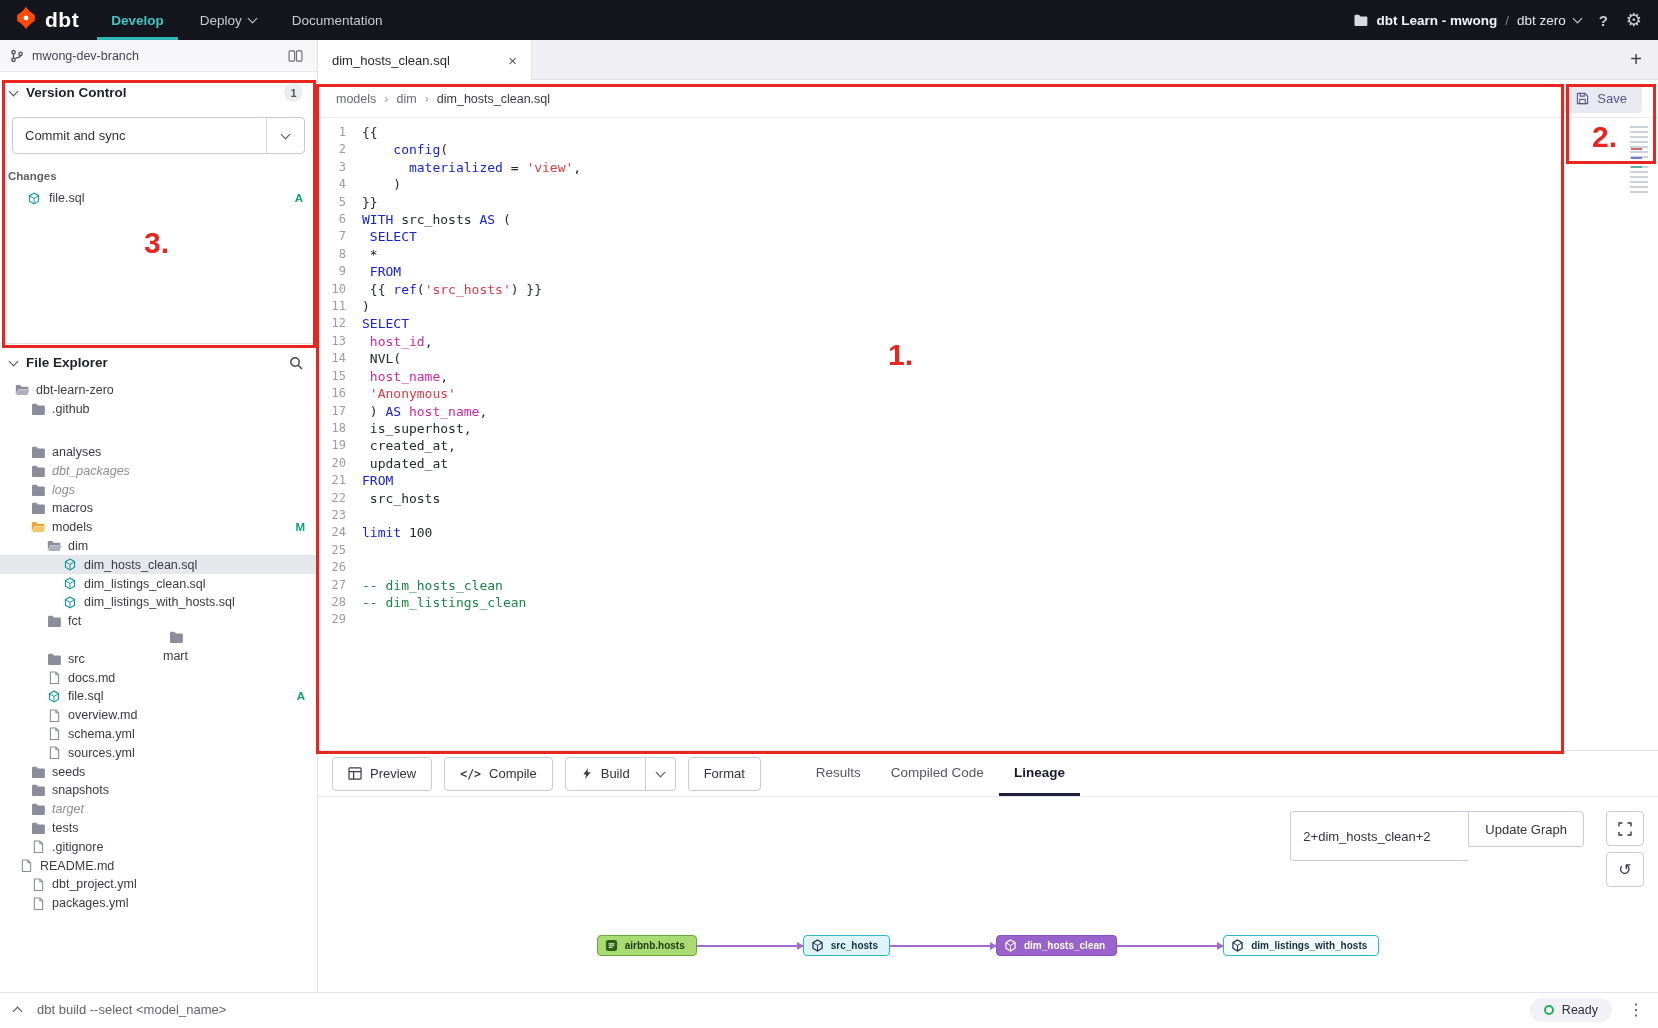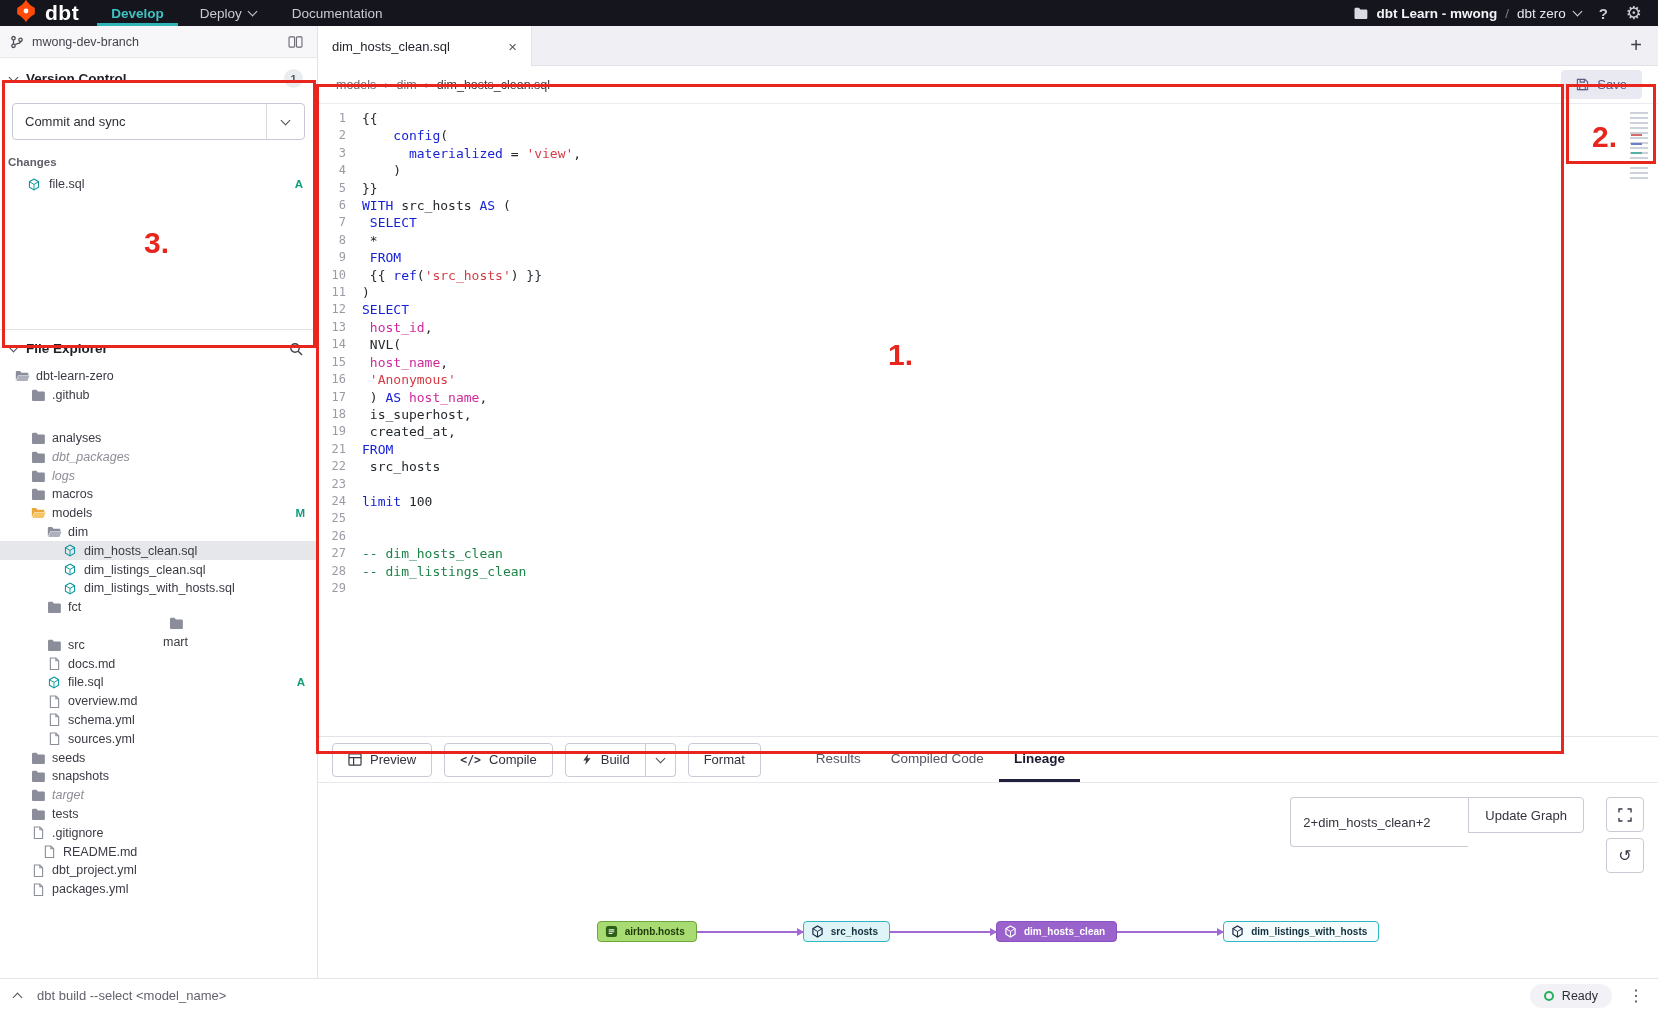--- a/index.html
+++ b/index.html
@@ -1,20 +1,20 @@
 <!DOCTYPE html>
 <html><head>
 <meta charset="utf-8">
 <style>
   * { box-sizing: border-box; margin: 0; padding: 0; }
   html,body { width:1658px; height:1028px; overflow:hidden; }
   body { font-family:"Liberation Sans", sans-serif; background:#fff; position:relative; color:#2b2b33; }
 
   
-  .topbar { height:26px; background:#15161d; display:flex; align-items:stretch; color:#d7d8e0; }
+  .topbar { height:40px; background:#15161d; display:flex; align-items:stretch; color:#d7d8e0; }
   .logo { display:flex; align-items:center; gap:7px; padding:0 18px 0 14px; }
   .logo-text { color:#fff; font-size:21px; font-weight:bold; letter-spacing:.5px; }
   .topnav { display:flex; align-items:stretch; gap:8px; }
   .nav-item { position:relative; display:flex; align-items:center; gap:7px; padding:0 14px; font-size:13.5px; color:#c9cad3; cursor:pointer; }
   .nav-item.active { color:#3fc2c2; font-weight:bold; }
   .nav-item.active::after { content:''; position:absolute; left:0; right:0; bottom:0; height:3px; background:#2fb5b5; }
   .topbar-right { margin-left:auto; display:flex; align-items:center; gap:18px; padding-right:16px; }
   .account { display:flex; align-items:center; gap:8px; font-size:13.5px; }
   .acct-name { color:#f2f2f7; font-weight:bold; }
   .acct-sep { color:#7c7d88; }
@@ -420,21 +420,21 @@
           </div>
           <div class="trow" style="padding-left: 30px;">
             <span class="ticon">
               <svg width="11" height="13" viewBox="0 0 12 14">
                 <path d="M1.5 1h6l3 3v9.5h-9z" fill="none" stroke="#8b8e9a" stroke-width="1.2"></path>
                 <path d="M7.5 1v3h3" fill="none" stroke="#8b8e9a" stroke-width="1.2"></path>
               </svg>
             </span>
             <span class="tlabel">.gitignore</span>
           </div>
-          <div class="trow" style="padding-left: 41px;">
+          <div class="trow" style="padding-left: 18px;">
             <span class="ticon">
               <svg width="11" height="13" viewBox="0 0 12 14">
                 <path d="M1.5 1h6l3 3v9.5h-9z" fill="none" stroke="#8b8e9a" stroke-width="1.2"></path>
                 <path d="M7.5 1v3h3" fill="none" stroke="#8b8e9a" stroke-width="1.2"></path>
               </svg>
             </span>
             <span class="tlabel">README.md</span>
           </div>
           <div class="trow" style="padding-left: 30px;">
             <span class="ticon">
@@ -559,20 +559,24 @@
           </div>
           <div class="cline">
             <span class="ln">18</span>
             <span class="ctext"><span class="tk-d"> is_superhost,</span></span>
           </div>
           <div class="cline">
             <span class="ln">19</span>
             <span class="ctext"><span class="tk-d"> created_at,</span></span>
           </div>
           <div class="cline">
+            <span class="ln">20</span>
+            <span class="ctext"><span class="tk-d"> updated_at</span></span>
+          </div>
+          <div class="cline">
             <span class="ln">21</span>
             <span class="ctext"><span class="tk-kw">FROM</span></span>
           </div>
           <div class="cline">
             <span class="ln">22</span>
             <span class="ctext"><span class="tk-d"> src_hosts</span></span>
           </div>
           <div class="cline">
             <span class="ln">23</span>
             <span class="ctext"></span>

